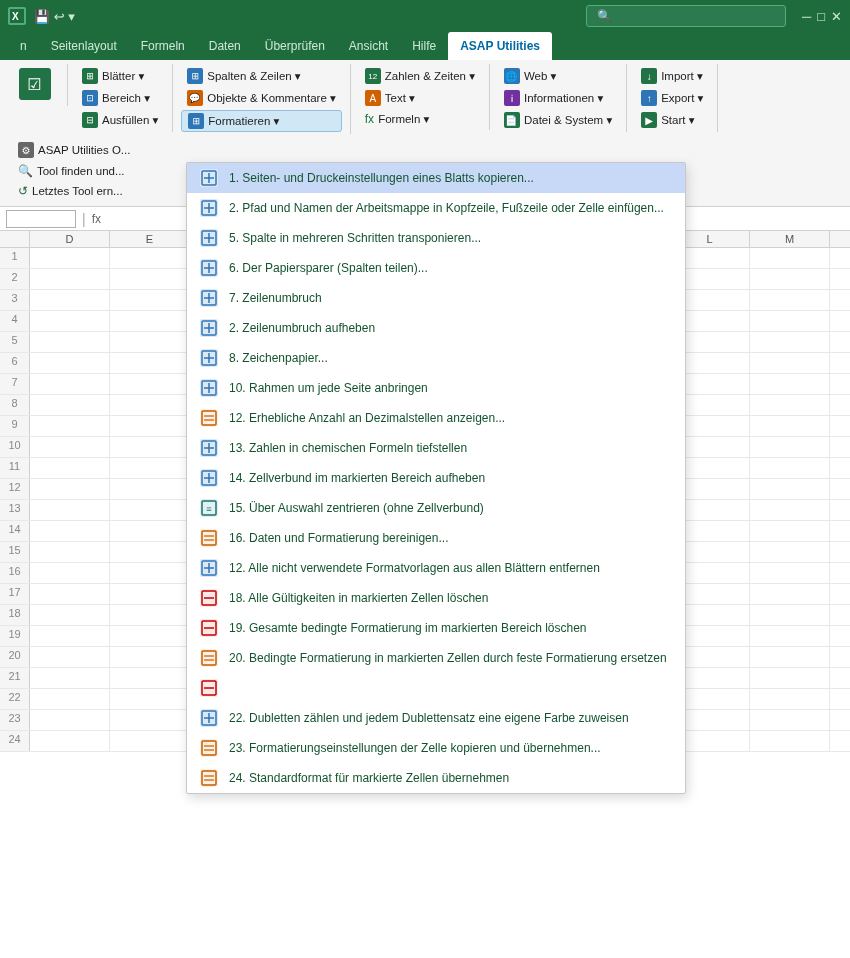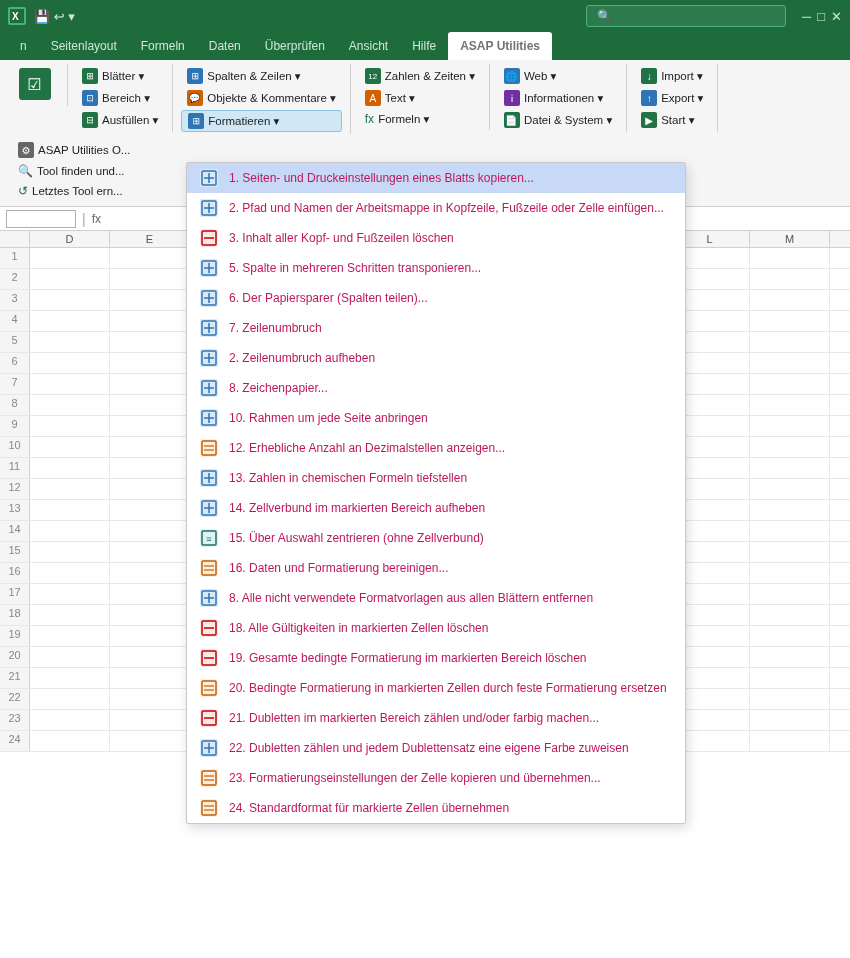--- a/index.html
+++ b/index.html
@@ -44,21 +44,21 @@
       color: #cde8d8;
       font-size: 12px;
       cursor: pointer;
       border-radius: 3px 3px 0 0;
       height: 100%;
       display: flex;
       align-items: center;
     }
     .ribbon-tab.active {
       background: #fff;
-      color: #737373;
+      color: #0369a1;
       font-weight: 600;
     }
 
     
     .ribbon {
       background: #f5f5f5;
       border-bottom: 1px solid #d0d0d0;
       padding: 4px 8px;
       display: flex;
       flex-wrap: wrap;
@@ -114,21 +114,21 @@
       z-index: 100;
       border-radius: 2px;
     }
     .dropdown-item {
       display: flex;
       align-items: center;
       gap: 10px;
       padding: 5px 12px;
       cursor: pointer;
       font-size: 12px;
-      color: #be185d;
+      color: #14532d;
       border-bottom: none;
     }
     .dropdown-item:first-child { background: #c7d9f7; font-weight: 500; }
     .dropdown-item-icon {
       width: 20px; height: 20px;
       display: flex; align-items: center; justify-content: center;
       flex-shrink: 0;
     }
 
     
@@ -697,30 +697,20 @@
           <rect x="2" y="2" width="14" height="14" rx="1" fill="none" stroke="#2e75b6" stroke-width="1.5"></rect>
           <line x1="4" y1="9" x2="14" y2="9" stroke="#2e75b6" stroke-width="1.5"></line>
           <line x1="9" y1="4" x2="9" y2="14" stroke="#2e75b6" stroke-width="1.5"></line>
         </svg>
       </div>
       <span>2. Pfad und Namen der Arbeitsmappe in Kopfzeile, Fußzeile oder Zelle einfügen...</span>
     </div>
     <div class="dropdown-item">
       <div class="dropdown-item-icon">
         <svg width="18" height="18" viewBox="0 0 18 18">
-          <rect width="18" height="18" rx="2" fill="#fde8e8"></rect>
-          <rect x="2" y="2" width="14" height="14" rx="1" fill="none" stroke="#c00000" stroke-width="1.5"></rect>
-          <line x1="4" y1="9" x2="14" y2="9" stroke="#c00000" stroke-width="1.5"></line>
-        </svg>
-      </div>
-      <span>3. Inhalt aller Kopf- und Fußzeilen löschen</span>
-    </div>
-    <div class="dropdown-item">
-      <div class="dropdown-item-icon">
-        <svg width="18" height="18" viewBox="0 0 18 18">
           <rect width="18" height="18" rx="2" fill="#dde8f5"></rect>
           <rect x="2" y="2" width="14" height="14" rx="1" fill="none" stroke="#2e75b6" stroke-width="1.5"></rect>
           <line x1="4" y1="9" x2="14" y2="9" stroke="#2e75b6" stroke-width="1.5"></line>
           <line x1="9" y1="4" x2="9" y2="14" stroke="#2e75b6" stroke-width="1.5"></line>
         </svg>
       </div>
       <span>5. Spalte in mehreren Schritten transponieren...</span>
     </div>
     <div class="dropdown-item">
       <div class="dropdown-item-icon">
@@ -833,21 +823,21 @@
     </div>
     <div class="dropdown-item">
       <div class="dropdown-item-icon">
         <svg width="18" height="18" viewBox="0 0 18 18">
           <rect width="18" height="18" rx="2" fill="#dde8f5"></rect>
           <rect x="2" y="2" width="14" height="14" rx="1" fill="none" stroke="#2e75b6" stroke-width="1.5"></rect>
           <line x1="4" y1="9" x2="14" y2="9" stroke="#2e75b6" stroke-width="1.5"></line>
           <line x1="9" y1="4" x2="9" y2="14" stroke="#2e75b6" stroke-width="1.5"></line>
         </svg>
       </div>
-      <span>8. Alle nicht verwendete Formatvorlagen aus allen Blättern entfernen</span>
+      <span>12. Alle nicht verwendete Formatvorlagen aus allen Blättern entfernen</span>
     </div>
     <div class="dropdown-item">
       <div class="dropdown-item-icon">
         <svg width="18" height="18" viewBox="0 0 18 18">
           <rect width="18" height="18" rx="2" fill="#fde8e8"></rect>
           <rect x="2" y="2" width="14" height="14" rx="1" fill="none" stroke="#c00000" stroke-width="1.5"></rect>
           <line x1="4" y1="9" x2="14" y2="9" stroke="#c00000" stroke-width="1.5"></line>
         </svg>
       </div>
       <span>18. Alle Gültigkeiten in markierten Zellen löschen</span>
@@ -874,21 +864,20 @@
       <span>20. Bedingte Formatierung in markierten Zellen durch feste Formatierung ersetzen</span>
     </div>
     <div class="dropdown-item">
       <div class="dropdown-item-icon">
         <svg width="18" height="18" viewBox="0 0 18 18">
           <rect width="18" height="18" rx="2" fill="#fde8e8"></rect>
           <rect x="2" y="2" width="14" height="14" rx="1" fill="none" stroke="#c00000" stroke-width="1.5"></rect>
           <line x1="4" y1="9" x2="14" y2="9" stroke="#c00000" stroke-width="1.5"></line>
         </svg>
       </div>
-      <span>21. Dubletten im markierten Bereich zählen und/oder farbig machen...</span>
     </div>
     <div class="dropdown-item">
       <div class="dropdown-item-icon">
         <svg width="18" height="18" viewBox="0 0 18 18">
           <rect width="18" height="18" rx="2" fill="#dde8f5"></rect>
           <rect x="2" y="2" width="14" height="14" rx="1" fill="none" stroke="#2e75b6" stroke-width="1.5"></rect>
           <line x1="4" y1="9" x2="14" y2="9" stroke="#2e75b6" stroke-width="1.5"></line>
           <line x1="9" y1="4" x2="9" y2="14" stroke="#2e75b6" stroke-width="1.5"></line>
         </svg>
       </div>

